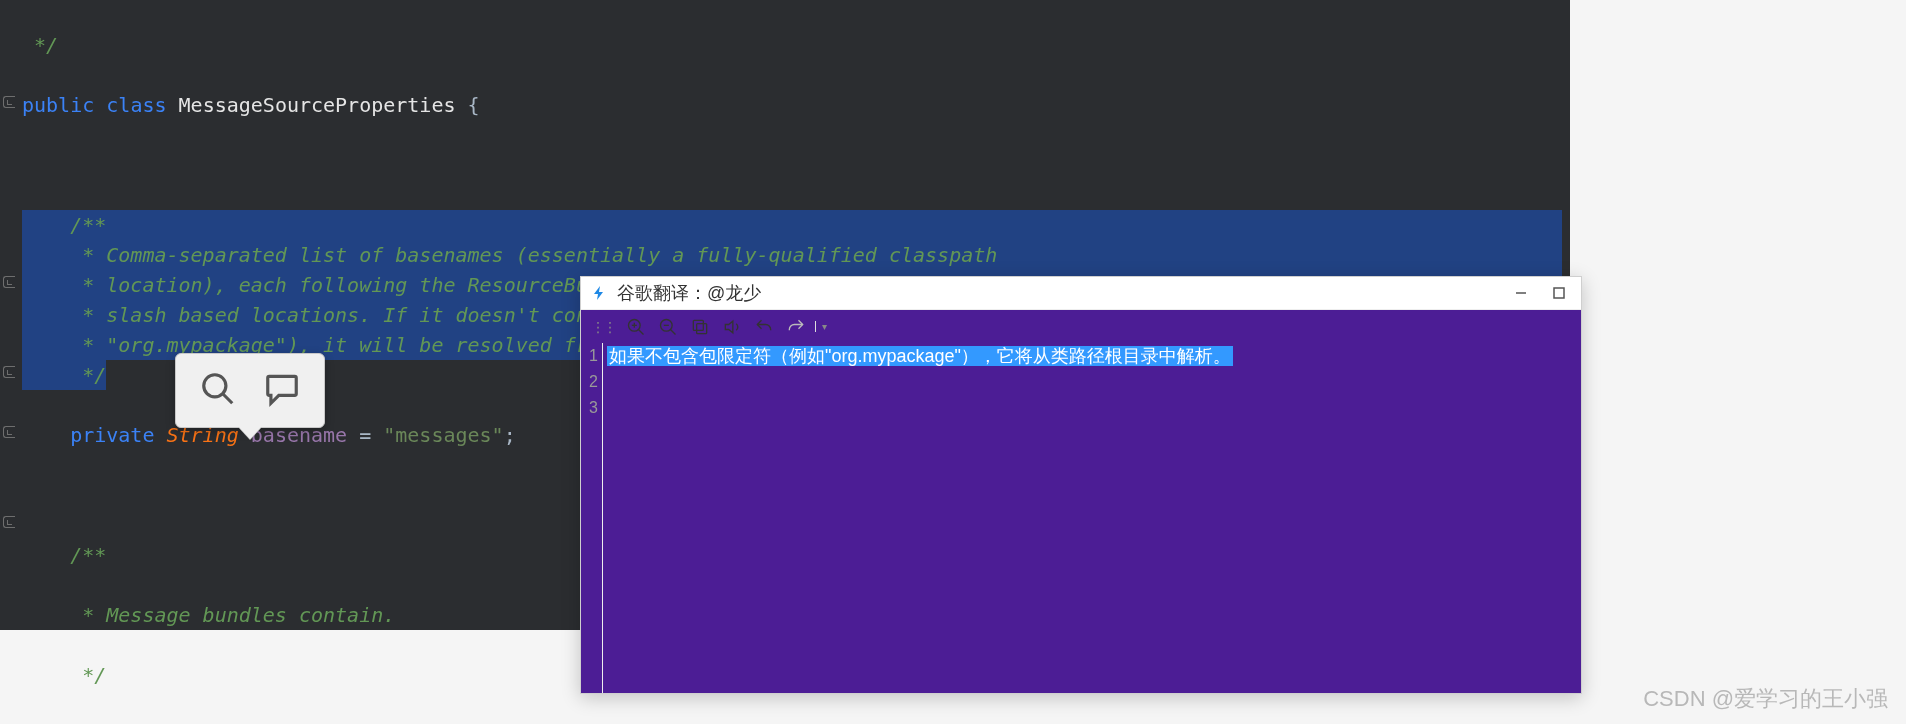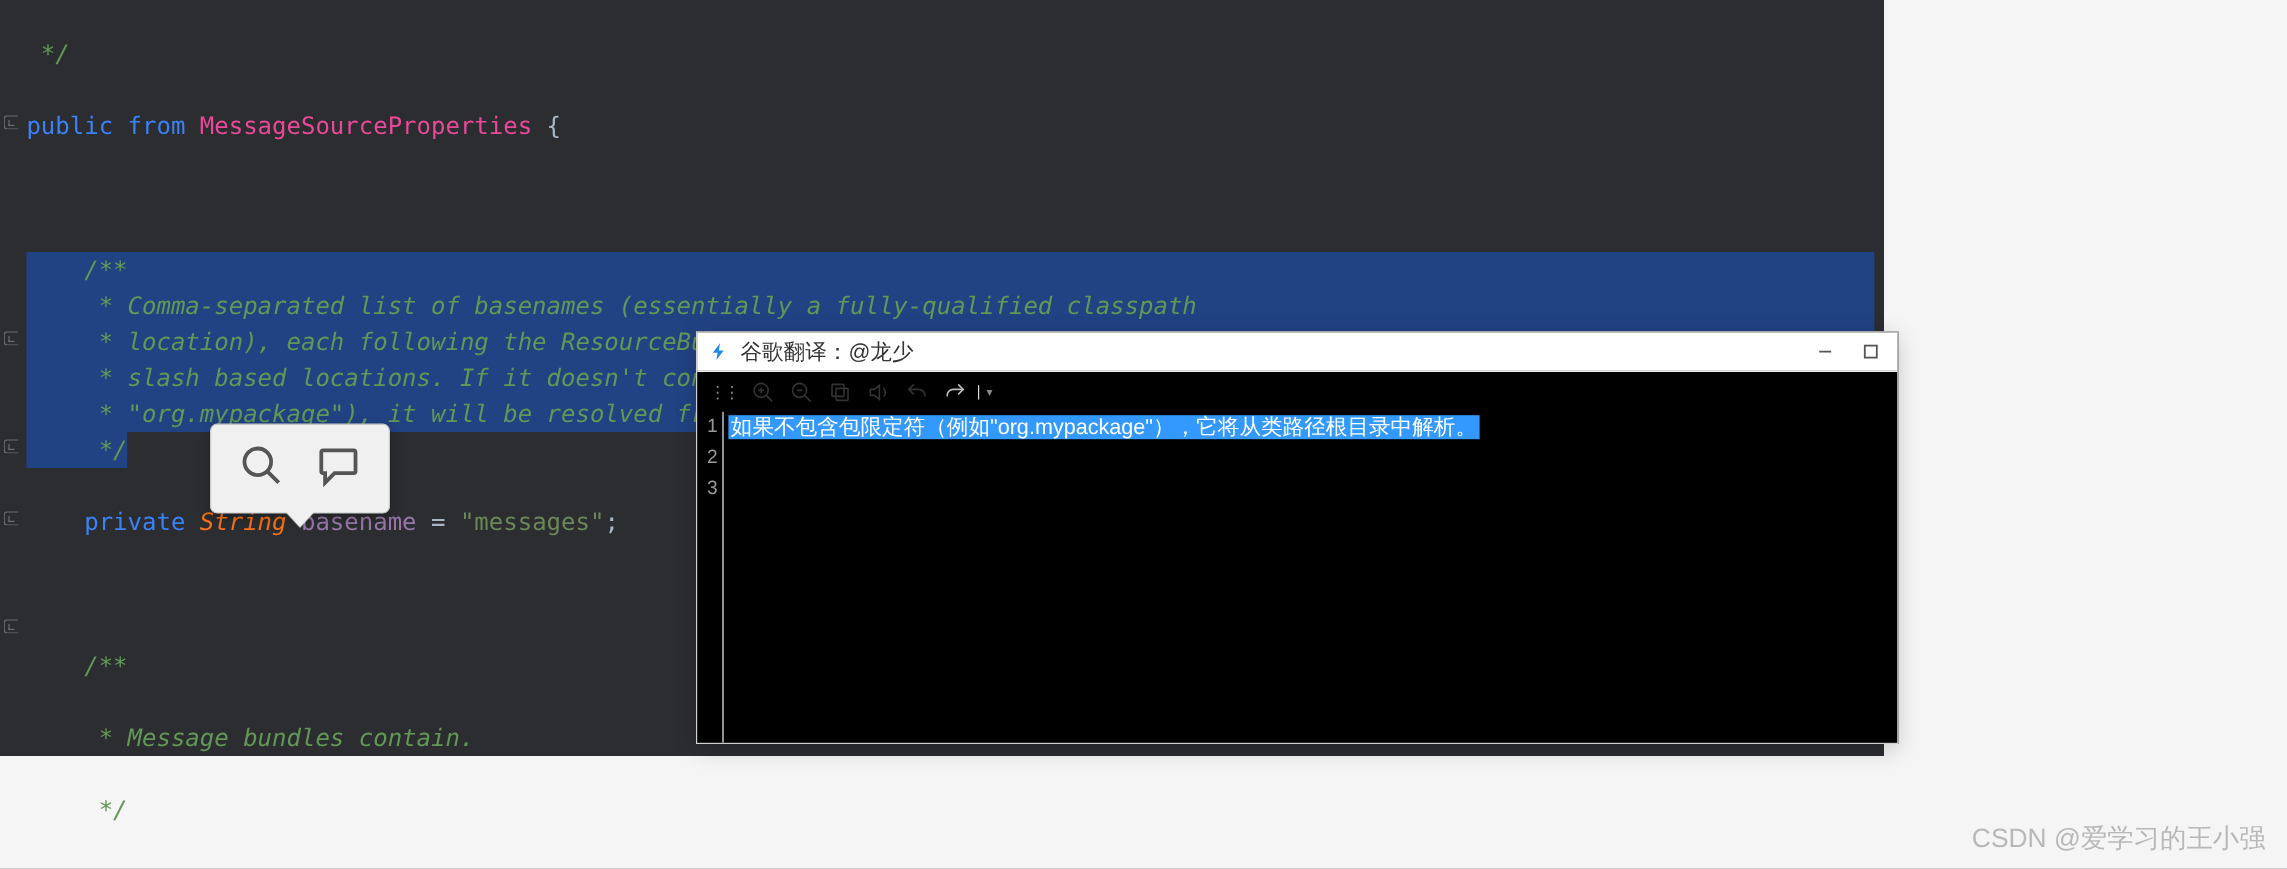--- a/index.html
+++ b/index.html
@@ -47,21 +47,21 @@
     border-bottom:1px solid #6e6e6e;
   }
   .line { height: 30px; }
   .sel { background: #214283; display:inline-block; min-width: 1540px;}
   .k1 { color: #3b82f6; margin-top: 18px; }      
   .k2 { color: #f97316; font-style: italic; } 
   .id { color: #9876aa; }      
   .str { color: #6a8759; }     
   .cmt { color: #629755; font-style: italic; } 
   .pl { color: #a9b7c6; }
-  .cls { color:#ec4899; }
+  .cls { color:#e5e5e5; }
 
   .bubble {
     position: absolute;
     left: 175px; top: 353px;
     width: 150px; height: 75px;
     background: #f0f0f0;
     border: 1px solid #c8c8c8;
     border-radius: 6px;
     box-shadow: 0 3px 10px rgba(0,0,0,0.25);
     display: flex;
@@ -77,22 +77,22 @@
     border-left: 12px solid transparent;
     border-right: 12px solid transparent;
     border-top: 13px solid #f0f0f0;
     filter: drop-shadow(0 1px 0 #c8c8c8);
   }
   .bubble svg { width: 38px; height: 38px; stroke: #555; fill:none; stroke-width:2;}
 
   .trans-window {
     position: absolute;
     left: 580px; top: 276px;
-    width: 1002px; height: 344px;
-    background: #000000;
+    width: 1002px; height: 418px;
+    background: #4c1d95;
     border: 1px solid #cfcfcf;
     box-shadow: 0 4px 18px rgba(0,0,0,0.2);
     display: flex;
     flex-direction: column;
   }
   .tw-title {
     height: 32px;
     display: flex;
     align-items: center;
     padding: 0 8px;
@@ -158,21 +158,21 @@
     font-size: 22px;
     color: #b8b8b8;
     font-family: "Microsoft YaHei", sans-serif;
   }
 </style>
 </head>
 <body>
 
 <div class="editor">
 <div class="line"><span class="cmt"> */</span></div>
-<div class="line"><span class="k1">public </span><span class="k1">from </span><span class="cls">MessageSourceProperties </span><span class="pl">{</span></div>
+<div class="line"><span class="k1">public </span><span class="k1">class </span><span class="cls">MessageSourceProperties </span><span class="pl">{</span></div>
 <div class="line"></div>
 <div class="line sel"><span class="cmt">    /**</span></div>
 <div class="line sel"><span class="cmt">     * Comma-separated list of basenames (essentially a fully-qualified classpath</span></div>
 <div class="line sel"><span class="cmt">     * location), each following the ResourceBundle convention with relaxed support for</span></div>
 <div class="line sel"><span class="cmt">     * slash based locations. If it doesn't contain a package qualifier (such as</span></div>
 <div class="line sel"><span class="cmt">     * "org.mypackage"), it will be resolved from the classpath root.</span></div>
 <div class="line"><span class="sel" style="min-width:auto;"><span class="cmt">     */</span></span></div>
 <div class="line"><span class="k1">    private </span><span class="k2">String </span><span class="id">basename</span><span class="pl"> = </span><span class="str">"messages"</span><span class="pl">;</span></div>
 <div class="line"></div>
 <div class="line"><span class="cmt">    /**</span></div>

